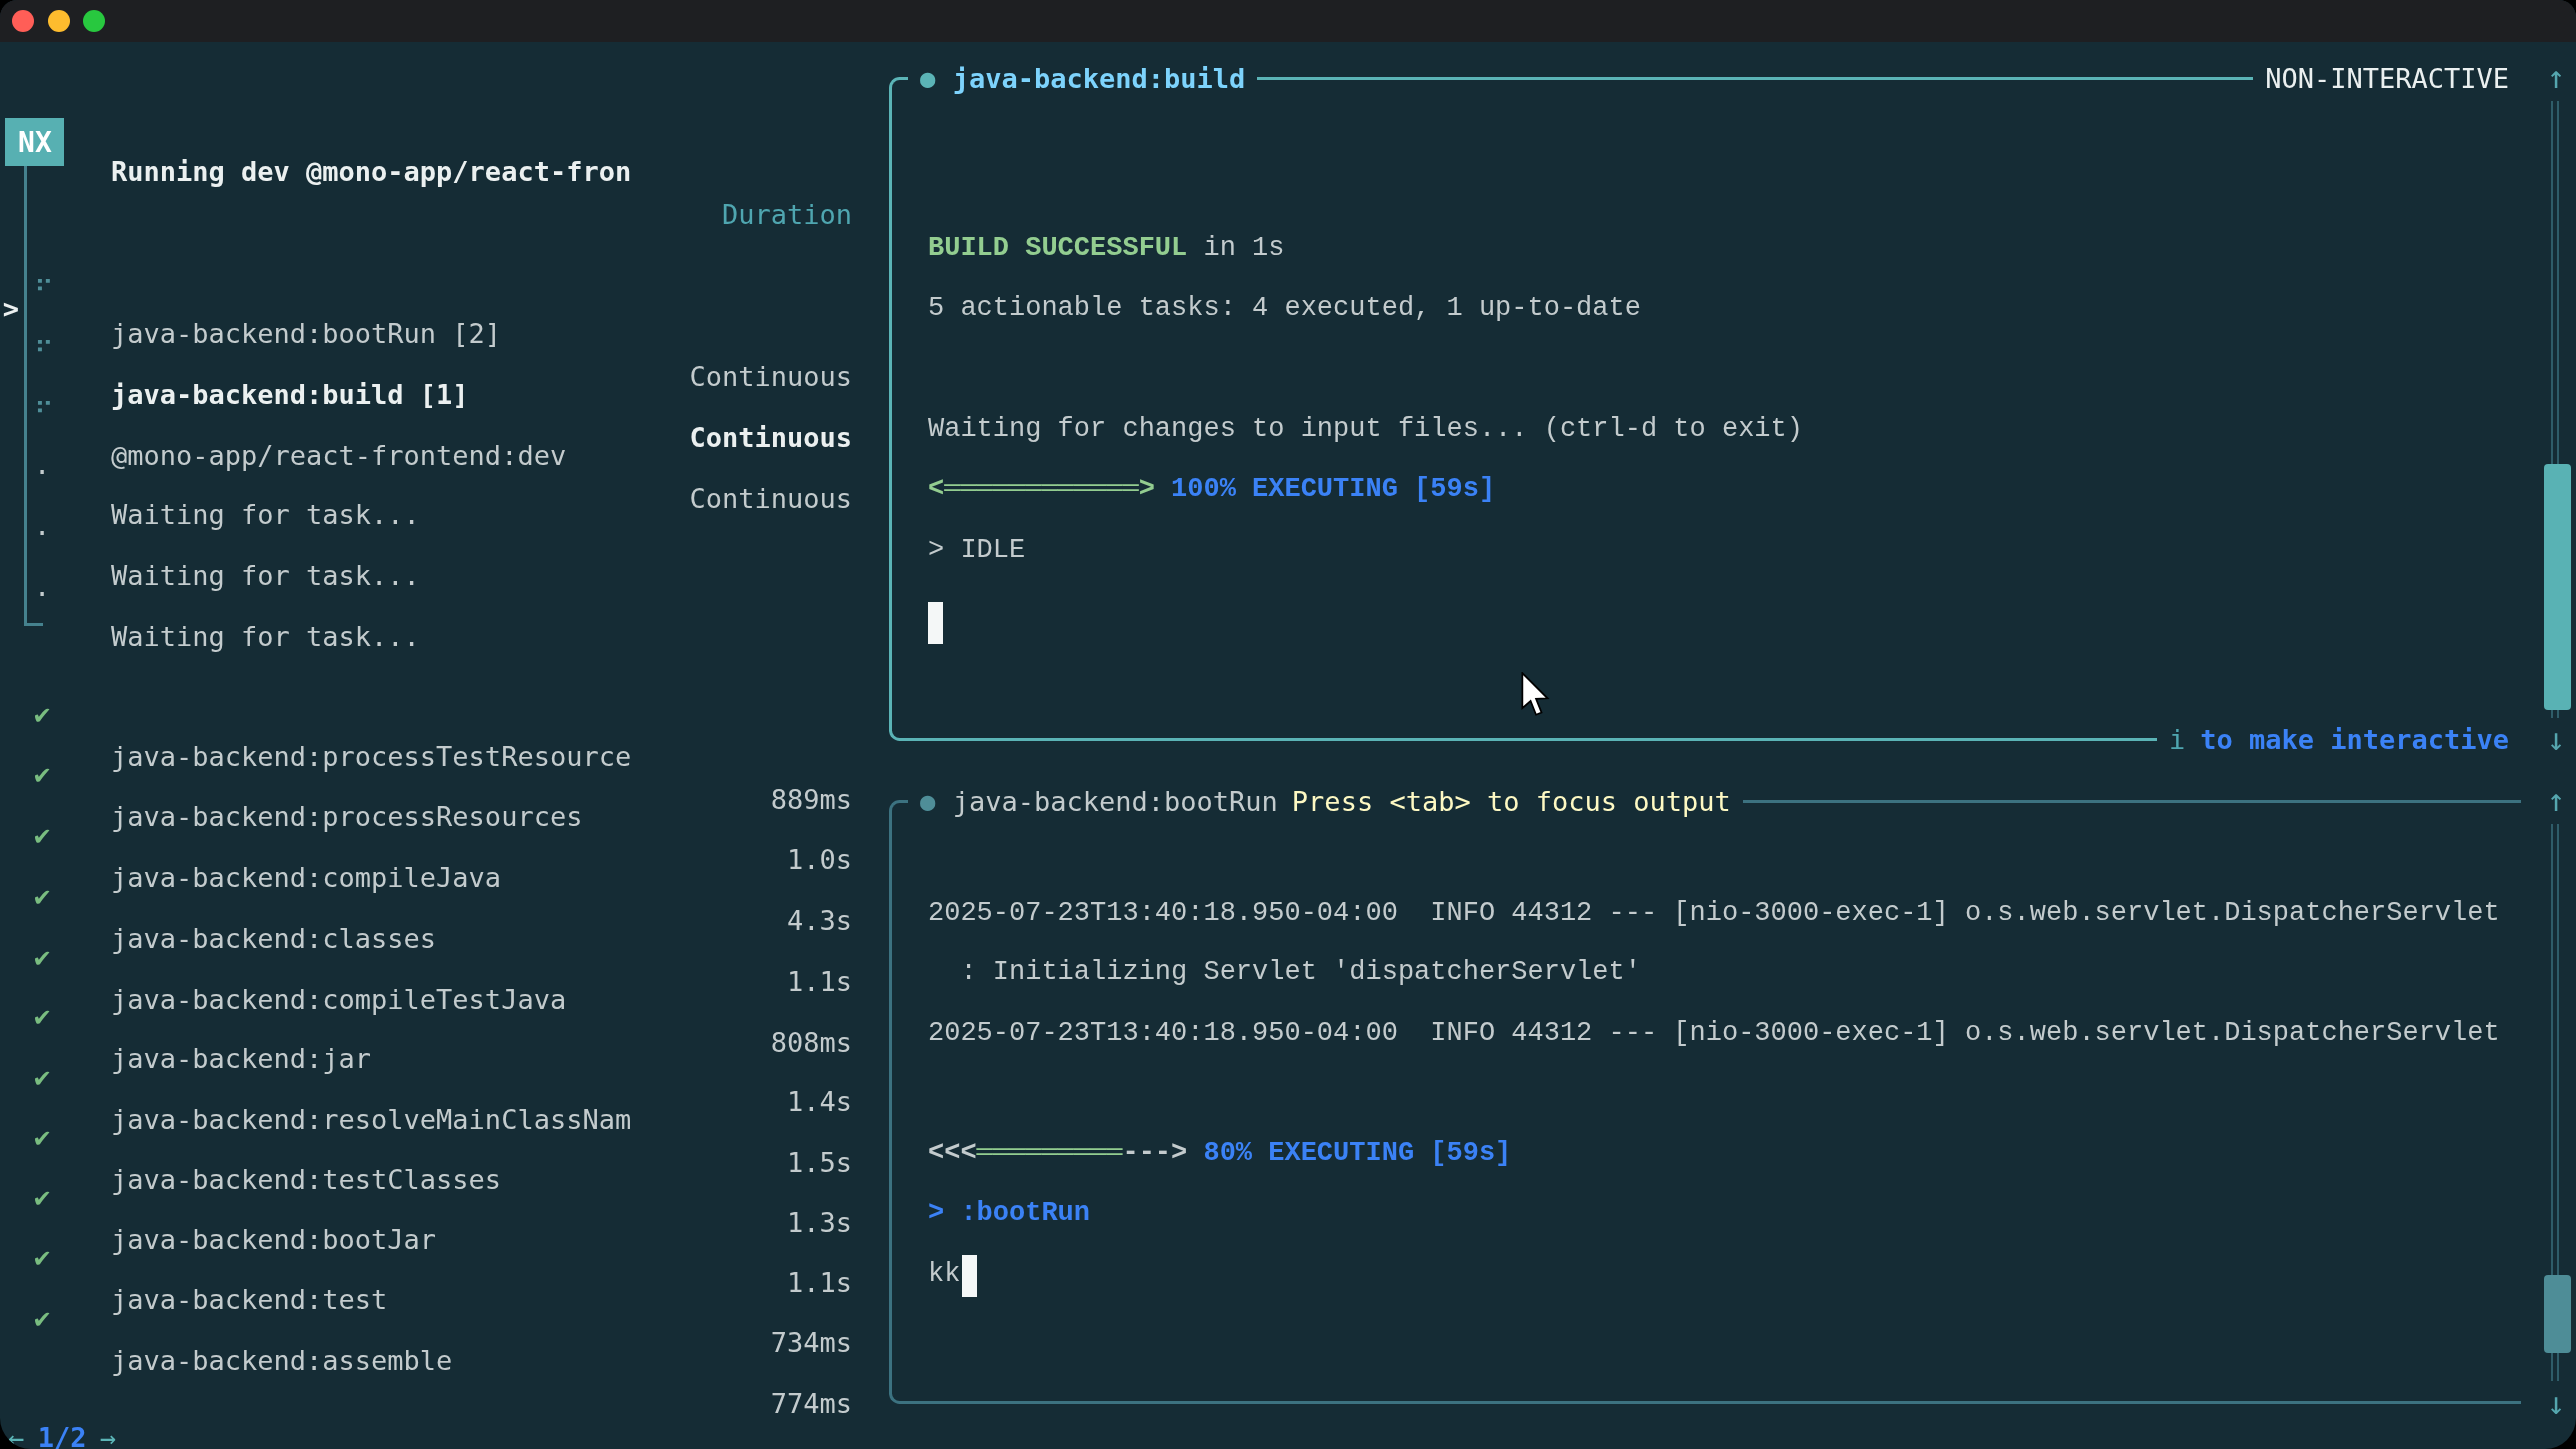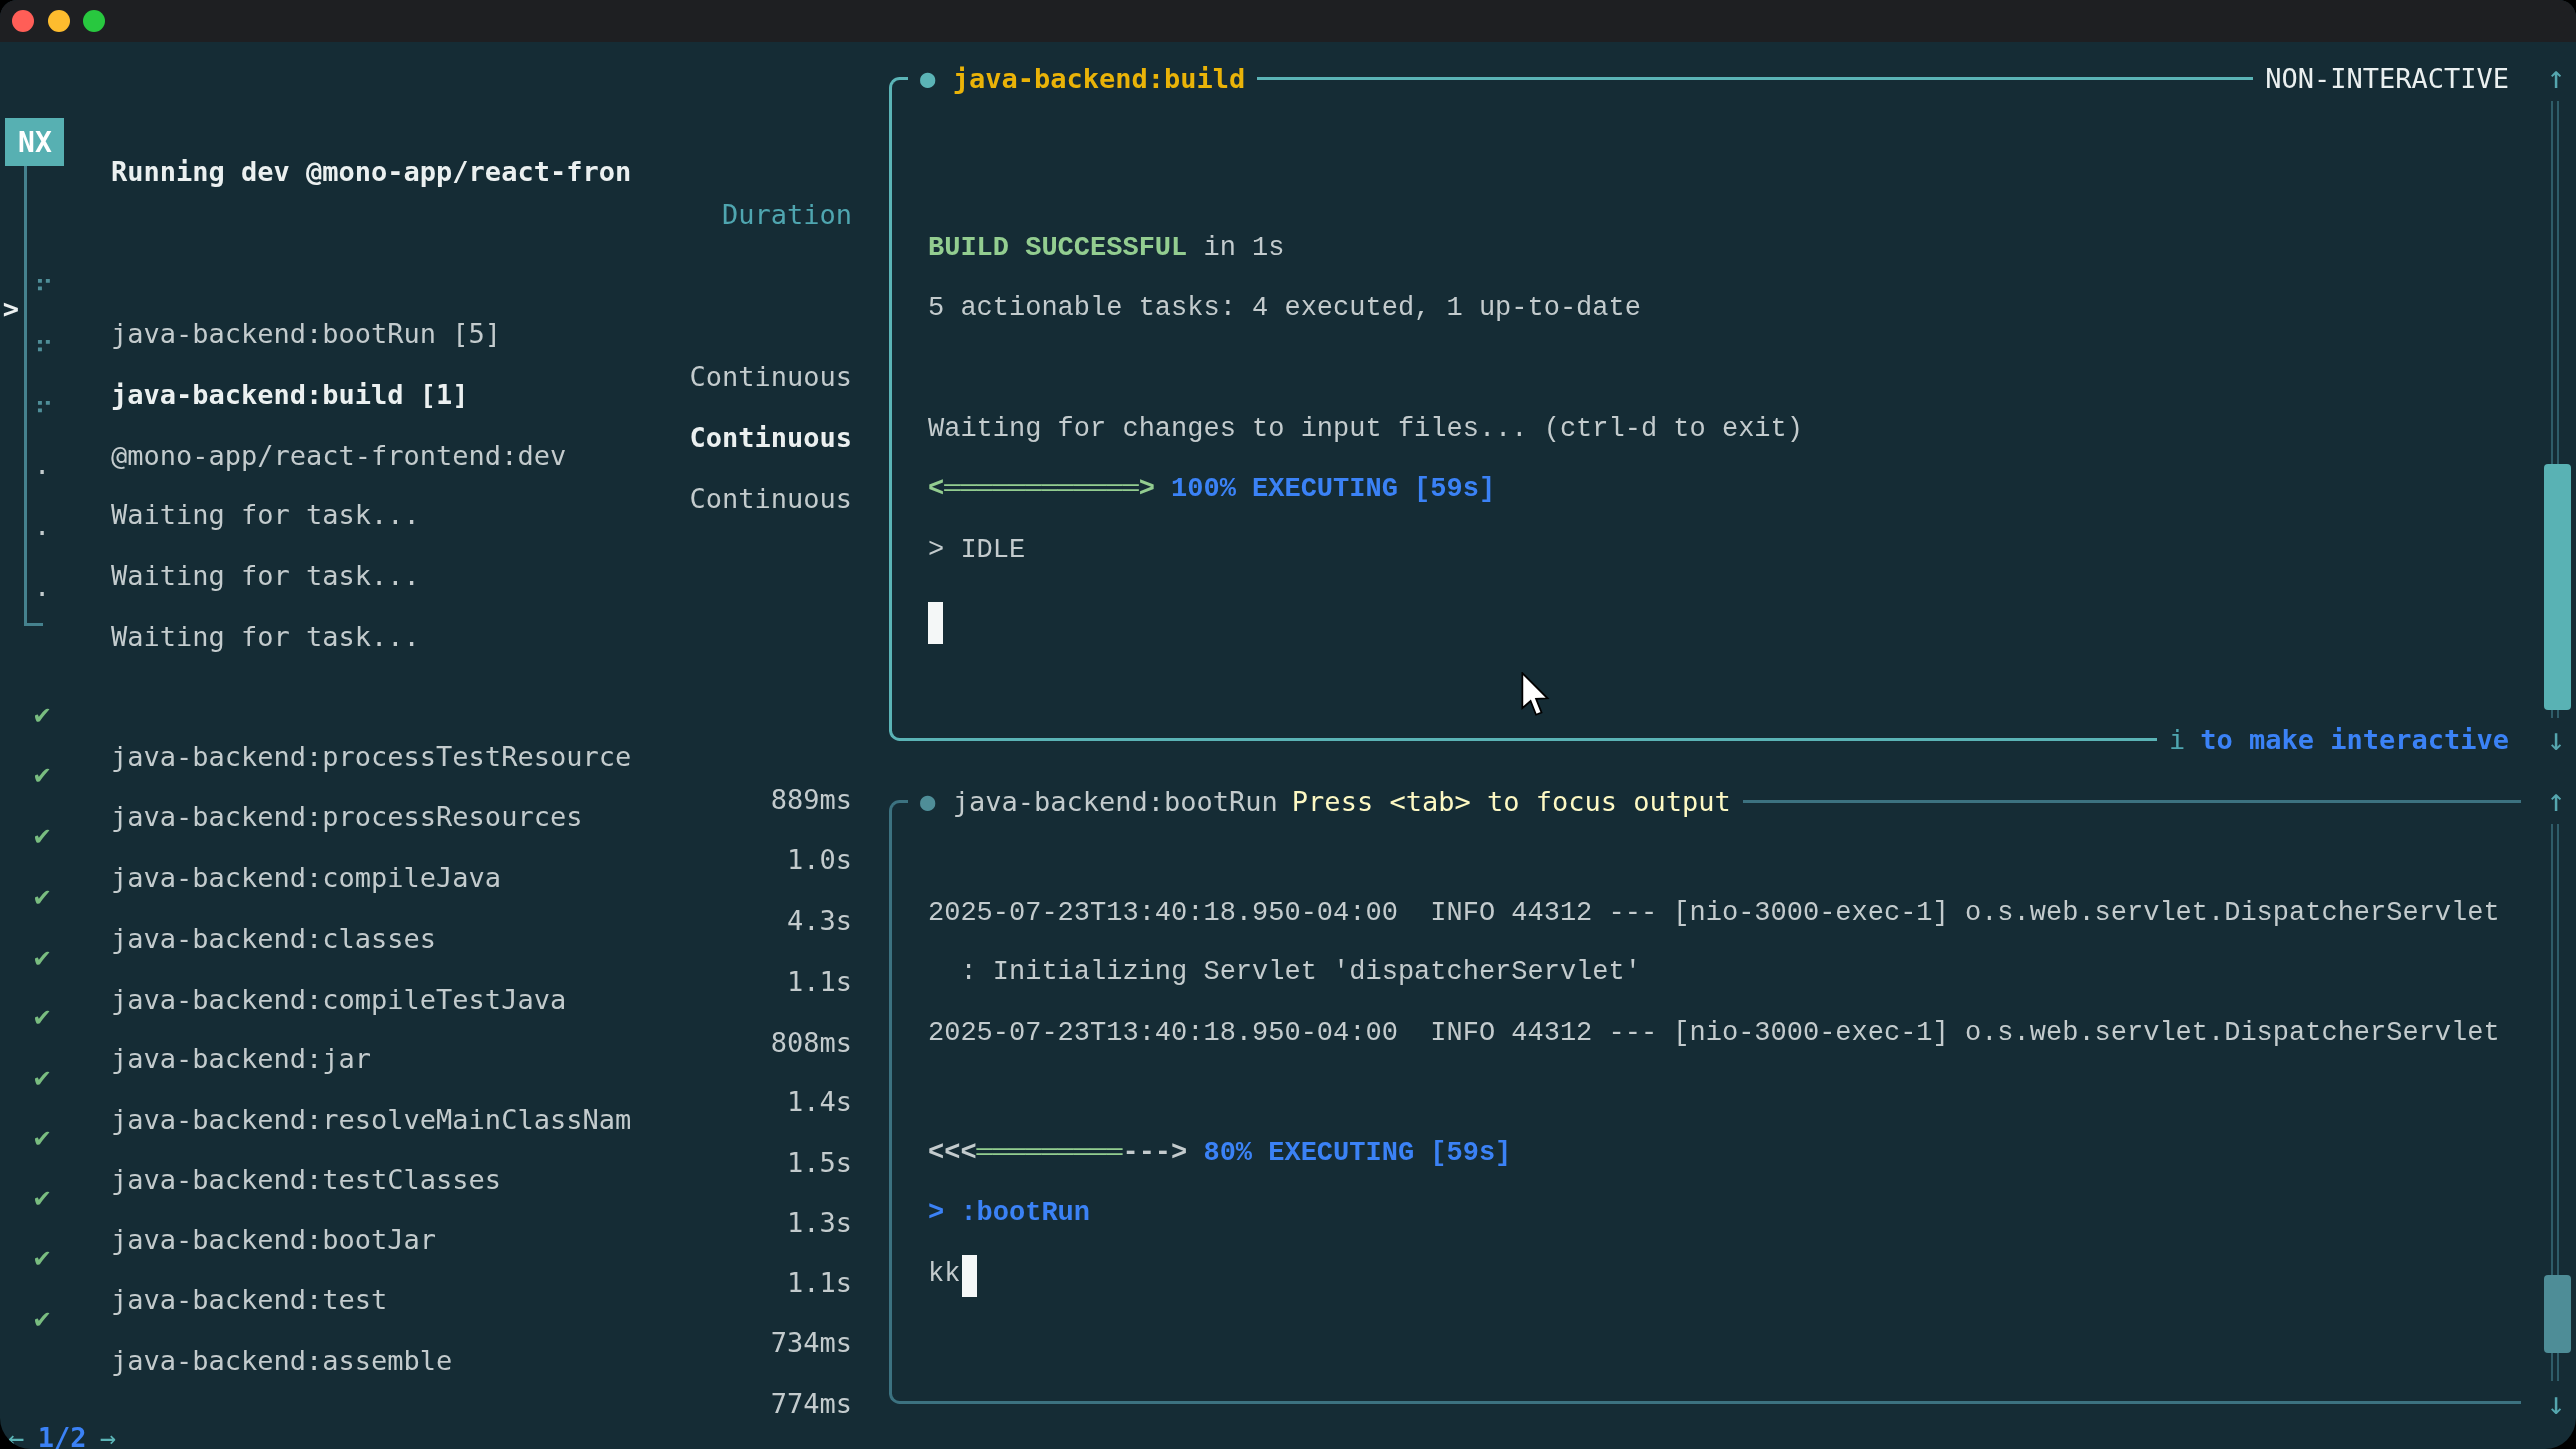--- a/index.html
+++ b/index.html
@@ -32,21 +32,21 @@
     border-left:3.4px solid #5BB4B6;border-top:3.4px solid #5BB4B6;border-bottom:3.4px solid #5BB4B6;}
   #panel2{left:889px;top:800px;width:1632px;height:604px;
     border-left:3.4px solid #3C7280;border-top:3.4px solid #3C7280;border-bottom:3.4px solid #3C7280;}
   .phead,.pfoot{position:absolute;left:16px;right:0;height:43px;display:flex;align-items:center;}
   .phead{top:-23px;}
   .pfoot{bottom:-23px;}
   .grow{flex:1;}
   .chunk{background:#152C35;padding:0 12px;display:flex;align-items:center;
     font-size:27px;line-height:43px;white-space:pre;}
   .pdot{font-size:25.5px;margin-right:17.4px;}
-  .ptitle1{color:#eab308;font-weight:bold;}
+  .ptitle1{color:#7dd3fc;font-weight:bold;}
   .ptitle2{color:#C3CBCD;}
   .phint{color:#fef9c3;margin-left:14px;}
   .pmode{color:#EBF0F0;}
   
   .sarrow{position:absolute;left:2537px;width:38px;height:43px;line-height:43px;
     text-align:center;font-size:31px;color:#55A6AE;}
   .track{position:absolute;left:2551px;width:8px;box-sizing:border-box;
     border-left:2px solid #2F5D69;border-right:2px solid #2F5D69;}
   .thumb{position:absolute;left:2544px;width:27px;border-radius:4px;}
   
@@ -74,21 +74,21 @@
 
   <div class="srow" style="top:107px">
     <span class="lbl bright" style="color:#EBF0F0">Running dev @mono-app/react-fron</span>
     <span class="val teal" style="color:#4FA6B0">Duration</span>
   </div>
 
   <div id="sel-arrow">&gt;</div>
 
   <div class="srow" style="top:226px">
     <span class="icon spin">⠋</span>
-    <span class="lbl">java-backend:bootRun [5]</span>
+    <span class="lbl">java-backend:bootRun [2]</span>
     <span class="val">Continuous</span>
   </div>
   <div class="srow sel" style="top:287px">
     <span class="icon spin">⠋</span>
     <span class="lbl">java-backend:build [1]</span>
     <span class="val">Continuous</span>
   </div>
   <div class="srow" style="top:348px">
     <span class="icon spin">⠋</span>
     <span class="lbl">@mono-app/react-frontend:dev</span>

